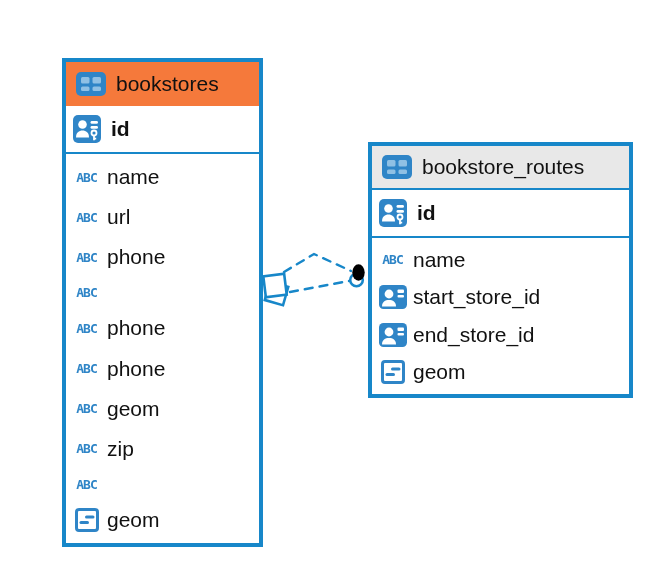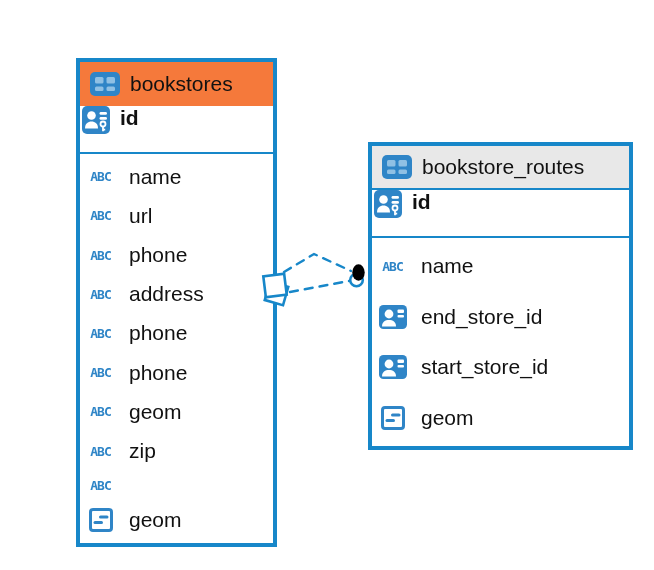--- a/index.html
+++ b/index.html
@@ -22,51 +22,52 @@
     color: var(--text);
     overflow: hidden;
   }
   .erd-table {
     position: absolute;
     background: #fff;
     border: 4px solid var(--accent);
     display: flex;
     flex-direction: column;
   }
-  .erd-table.left  { left: 76px;  top: 58px;  width: 201px; height: 489px; }
-  .erd-table.right { left: 368px; top: 142px; width: 265px; height: 308px; }
+  .erd-table.left  { left: 62px;  top: 58px;  width: 201px; height: 489px; }
+  .erd-table.right { left: 368px; top: 142px; width: 265px; height: 256px; }
   .t-header {
     height: 44px;
     flex: 0 0 44px;
     display: flex;
     align-items: center;
     gap: 10px;
     padding-left: 9px;
     font-size: 21px;
     color: var(--text);
     white-space: nowrap;
     overflow: hidden;
   }
   .t-header.selected { background: var(--selected-header); }
   .t-header.plain    { background: var(--header-gray); border-bottom: 2px solid var(--accent); }
   .pk-row {
     flex: 0 0 48px;
     display: flex;
-    align-items: flex-start;
+    align-items: center;
     gap: 9px;
+    padding-left: 5px;
     border-bottom: 2px solid var(--accent);
     font-weight: bold;
     font-size: 21px;
   }
   .fields { flex: 1 1 auto; display: flex; flex-direction: column; padding: 3px 0; }
   .row {
     flex: 1 1 auto;
     display: flex;
     align-items: center;
-    gap: 13px;
+    gap: 5px;
     padding-left: 5px;
     font-size: 21px;
     white-space: nowrap;
   }
   .type-icon { flex: 0 0 auto; display: inline-flex; align-items: center; justify-content: center; width: 31px; }
   .abc {
     font-family: "DejaVu Sans Mono", monospace;
     font-weight: bold;
     font-size: 13px;
     letter-spacing: -1px;
@@ -130,21 +131,20 @@
     <div class="row">
       <span class="type-icon abc">ABC</span>
       <span class="col-name">url</span>
     </div>
     <div class="row">
       <span class="type-icon abc">ABC</span>
       <span class="col-name">phone</span>
     </div>
     <div class="row">
       <span class="type-icon abc">ABC</span>
-      <span class="col-name">address</span>
     </div>
     <div class="row">
       <span class="type-icon abc">ABC</span>
       <span class="col-name">phone</span>
     </div>
     <div class="row">
       <span class="type-icon abc">ABC</span>
       <span class="col-name">phone</span>
     </div>
     <div class="row">
@@ -209,33 +209,33 @@
     <div class="row">
       <span class="type-icon">
         <svg width="28" height="24" viewBox="0 0 28 24">
           <rect width="28" height="24" rx="4.5" fill="var(--icon-blue)"></rect>
           <circle cx="10" cy="9" r="4.4" fill="#fff"></circle>
           <path d="M3 21.5 C3 16.8 6.2 15 10 15 C13.8 15 17 16.8 17 21.5 Z" fill="#fff"></path>
           <rect x="18.5" y="4.5" width="6.5" height="3.4" rx="1" fill="#fff"></rect>
           <rect x="18.5" y="10" width="6.5" height="2.6" rx="1" fill="#fff"></rect>
         </svg>
       </span>
-      <span class="col-name">end_store_id</span>
+      <span class="col-name">start_store_id</span>
     </div>
     <div class="row">
       <span class="type-icon">
         <svg width="28" height="24" viewBox="0 0 28 24">
           <rect width="28" height="24" rx="4.5" fill="var(--icon-blue)"></rect>
           <circle cx="10" cy="9" r="4.4" fill="#fff"></circle>
           <path d="M3 21.5 C3 16.8 6.2 15 10 15 C13.8 15 17 16.8 17 21.5 Z" fill="#fff"></path>
           <rect x="18.5" y="4.5" width="6.5" height="3.4" rx="1" fill="#fff"></rect>
           <rect x="18.5" y="10" width="6.5" height="2.6" rx="1" fill="#fff"></rect>
         </svg>
       </span>
-      <span class="col-name">start_store_id</span>
+      <span class="col-name">end_store_id</span>
     </div>
     <div class="row">
       <span class="type-icon">
         <svg width="24" height="24" viewBox="0 0 24 24">
           <rect x="1.5" y="1.5" width="21" height="21" rx="2.5" fill="none" stroke="var(--icon-blue)" stroke-width="3"></rect>
           <line x1="11.5" y1="9" x2="18" y2="9" stroke="var(--icon-blue)" stroke-width="3" stroke-linecap="round"></line>
           <line x1="6" y1="14.5" x2="12.5" y2="14.5" stroke="var(--icon-blue)" stroke-width="3" stroke-linecap="round"></line>
         </svg>
       </span>
       <span class="col-name">geom</span>

